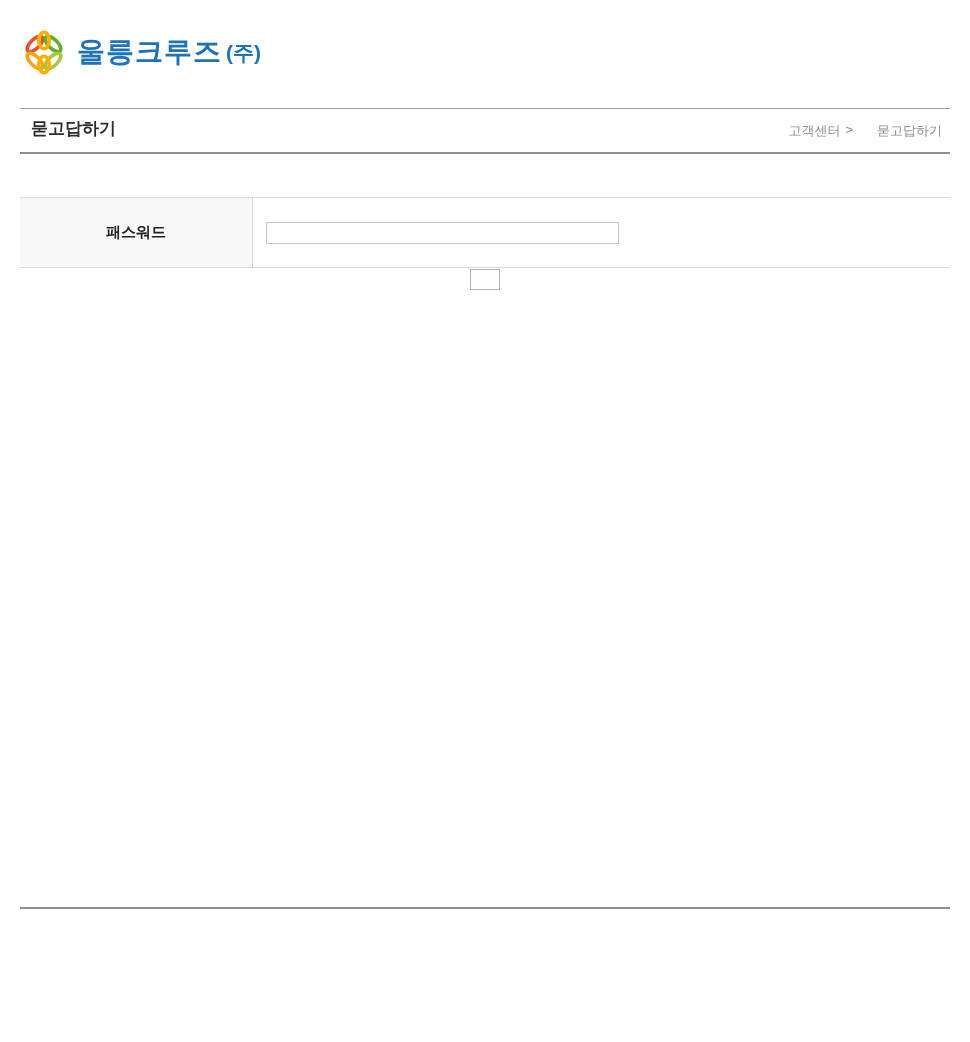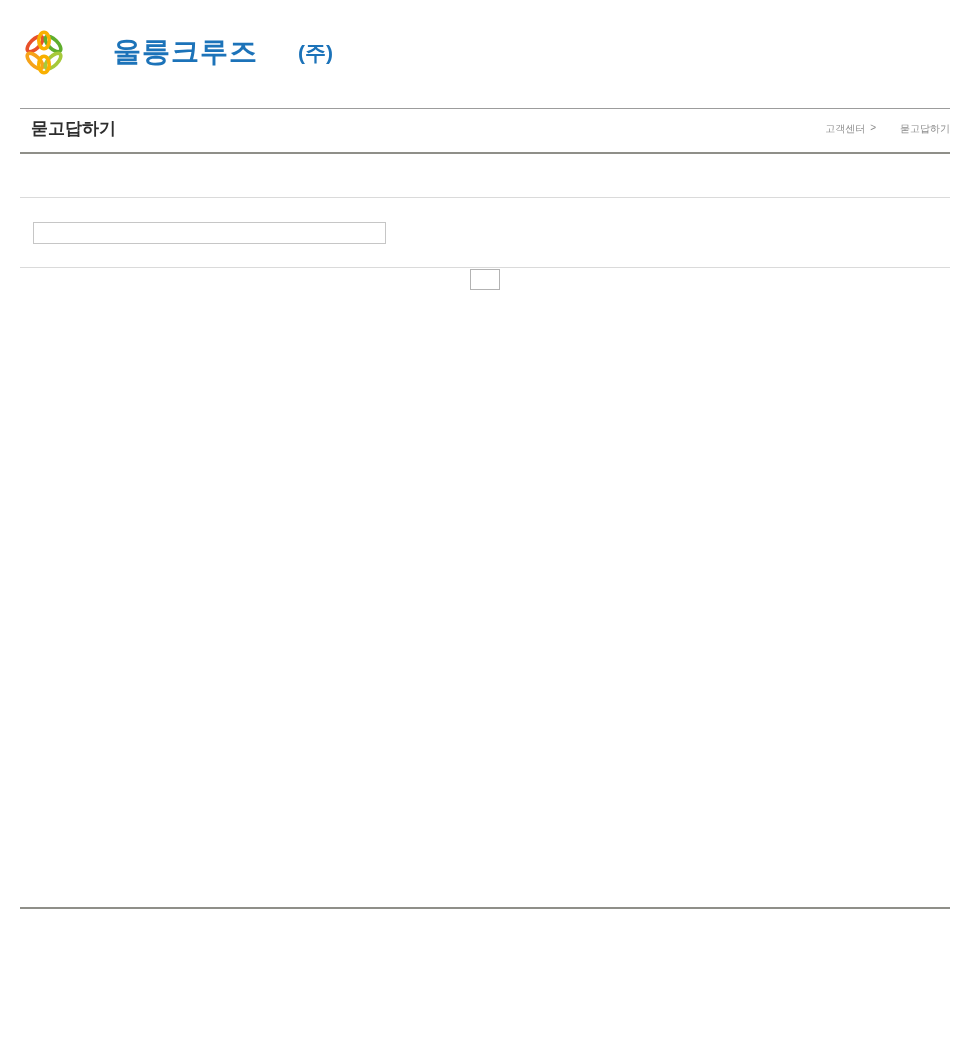--- a/index.html
+++ b/index.html
@@ -1,34 +1,34 @@
 <!DOCTYPE html>
 <html><head>
 <meta charset="utf-8">
 <style>
   * { margin:0; padding:0; box-sizing:border-box; }
   html,body { background:#ffffff; }
   body { font-family:"Liberation Sans","DejaVu Sans",sans-serif; }
   .page { position:relative; width:970px; height:1042px; background:#ffffff; overflow:hidden; }
 
   
-  .logo { position:absolute; left:22px; top:27px; display:flex; align-items:center;gap:36px; }
+  .logo { position:absolute; left:22px; top:27px; display:flex; align-items:center; }
   .logo-icon { width:44px; height:50px; display:block; }
   .logo-text { margin-left:11px; font-size:28px; font-weight:700; letter-spacing:1px; line-height:1; }
   .logo-suffix { margin-left:4px; font-size:21px; font-weight:600; position:relative; top:1px; }
 
   
   .rule { position:absolute; left:20px; width:930px; }
   .rule-thin  { top:108px; height:1px; background:#9c9c9c; }
   .rule-mid   { top:152px; height:2px; background:#8f8f89; }
   .rule-foot  { top:907px; height:2px; background:#8f8f89; }
 
   
   .page-title { position:absolute; left:31px; top:117px; font-size:17px; font-weight:600; color:#2d2d2d; }
-  .breadcrumb { position:absolute; right:20px; top:122px; font-size:10px; color:#8b8b8b; display:flex; align-items:flex-start; }
+  .breadcrumb { position:absolute; right:28px; top:122px; font-size:13px; color:#8b8b8b; display:flex; align-items:flex-start; }
   .breadcrumb .sep { margin-left:5px; }
   .breadcrumb .crumb-last { margin-left:24px; }
 
   
   .pw-table { position:absolute; left:20px; top:197px; width:930px; height:71px;
               border-top:1px solid #dadada; border-bottom:1px solid #dadada; display:flex; }
   .pw-th { width:233px; background:#f8f8f8; border-right:1px solid #d4d4d4;
            display:flex; align-items:center; justify-content:center;
            font-size:15px; font-weight:700; color:#222222; }
   .pw-td { flex:1; display:flex; align-items:center; padding-left:13px; background:#ffffff; }
@@ -69,20 +69,21 @@
 
   <div class="breadcrumb">
     <span class="crumb">고객센터</span>
     <span class="sep">&gt;</span>
     <span class="crumb crumb-last">묻고답하기</span>
   </div>
 
   <div class="rule rule-mid"></div>
 
   <div class="pw-table">
+    <div class="pw-th">패스워드</div>
     <div class="pw-td">
       <input class="pw-input" type="password" value="" style="">
     </div>
   </div>
 
   <button class="submit-box"></button>
 
   <div class="rule rule-foot"></div>
 
 

